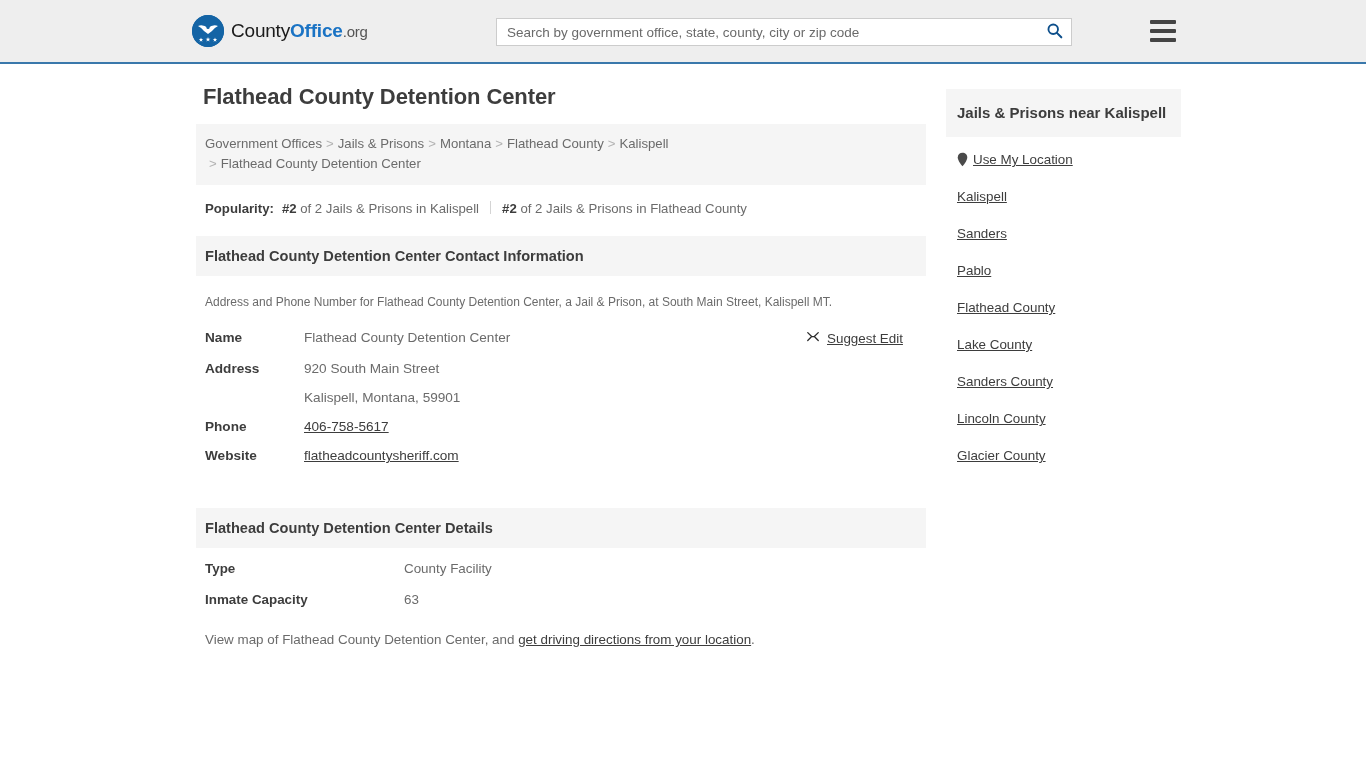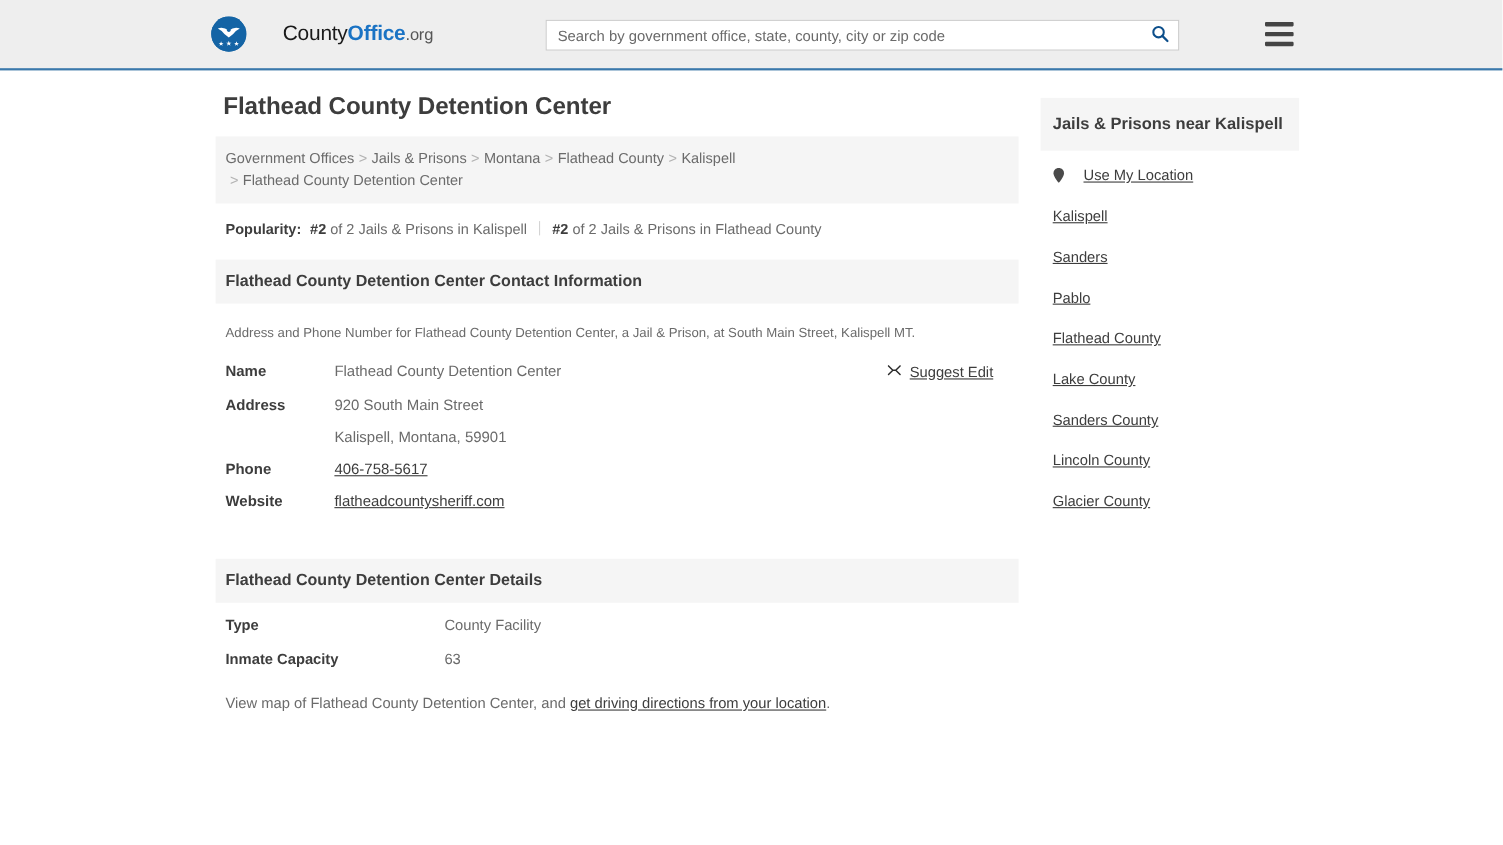--- a/index.html
+++ b/index.html
@@ -35,21 +35,20 @@
     align-items: center;
     justify-content: center;
     flex-direction: column;
     position: relative;
   }
   .brand-mark svg { display: block; }
   .brand-text {
     font-size: 19px;
     letter-spacing: -0.2px;
     white-space: nowrap;
-    margin-left: 26px;
   }
   .brand-text .t-county { color: #1a1a1a; font-weight: 400; }
   .brand-text .t-office { color: #1a73c4; font-weight: 700; }
   .brand-text .t-org { color: #555; font-size: 15px; }
 
   .search-wrap {
     position: absolute;
     left: 496px;
     top: 18px;
     width: 576px;
@@ -229,21 +228,21 @@
     padding: 12px 11px 13px 11px;
     font-size: 15px;
     font-weight: bold;
     color: #3d3d3d;
     line-height: 23px;
   }
   .side-links { padding: 15px 11px 0 11px; }
   .side-link-row {
     display: flex;
     align-items: flex-start;
-    gap: 16px;
+    gap: 4px;
     margin-bottom: 22px;
   }
   .side-link-row a {
     font-size: 13.4px;
     color: #3d3d3d;
     text-decoration: underline;
   }
   .pin-icon { display: inline-flex; width: 12px; }
 </style>
 </head>

